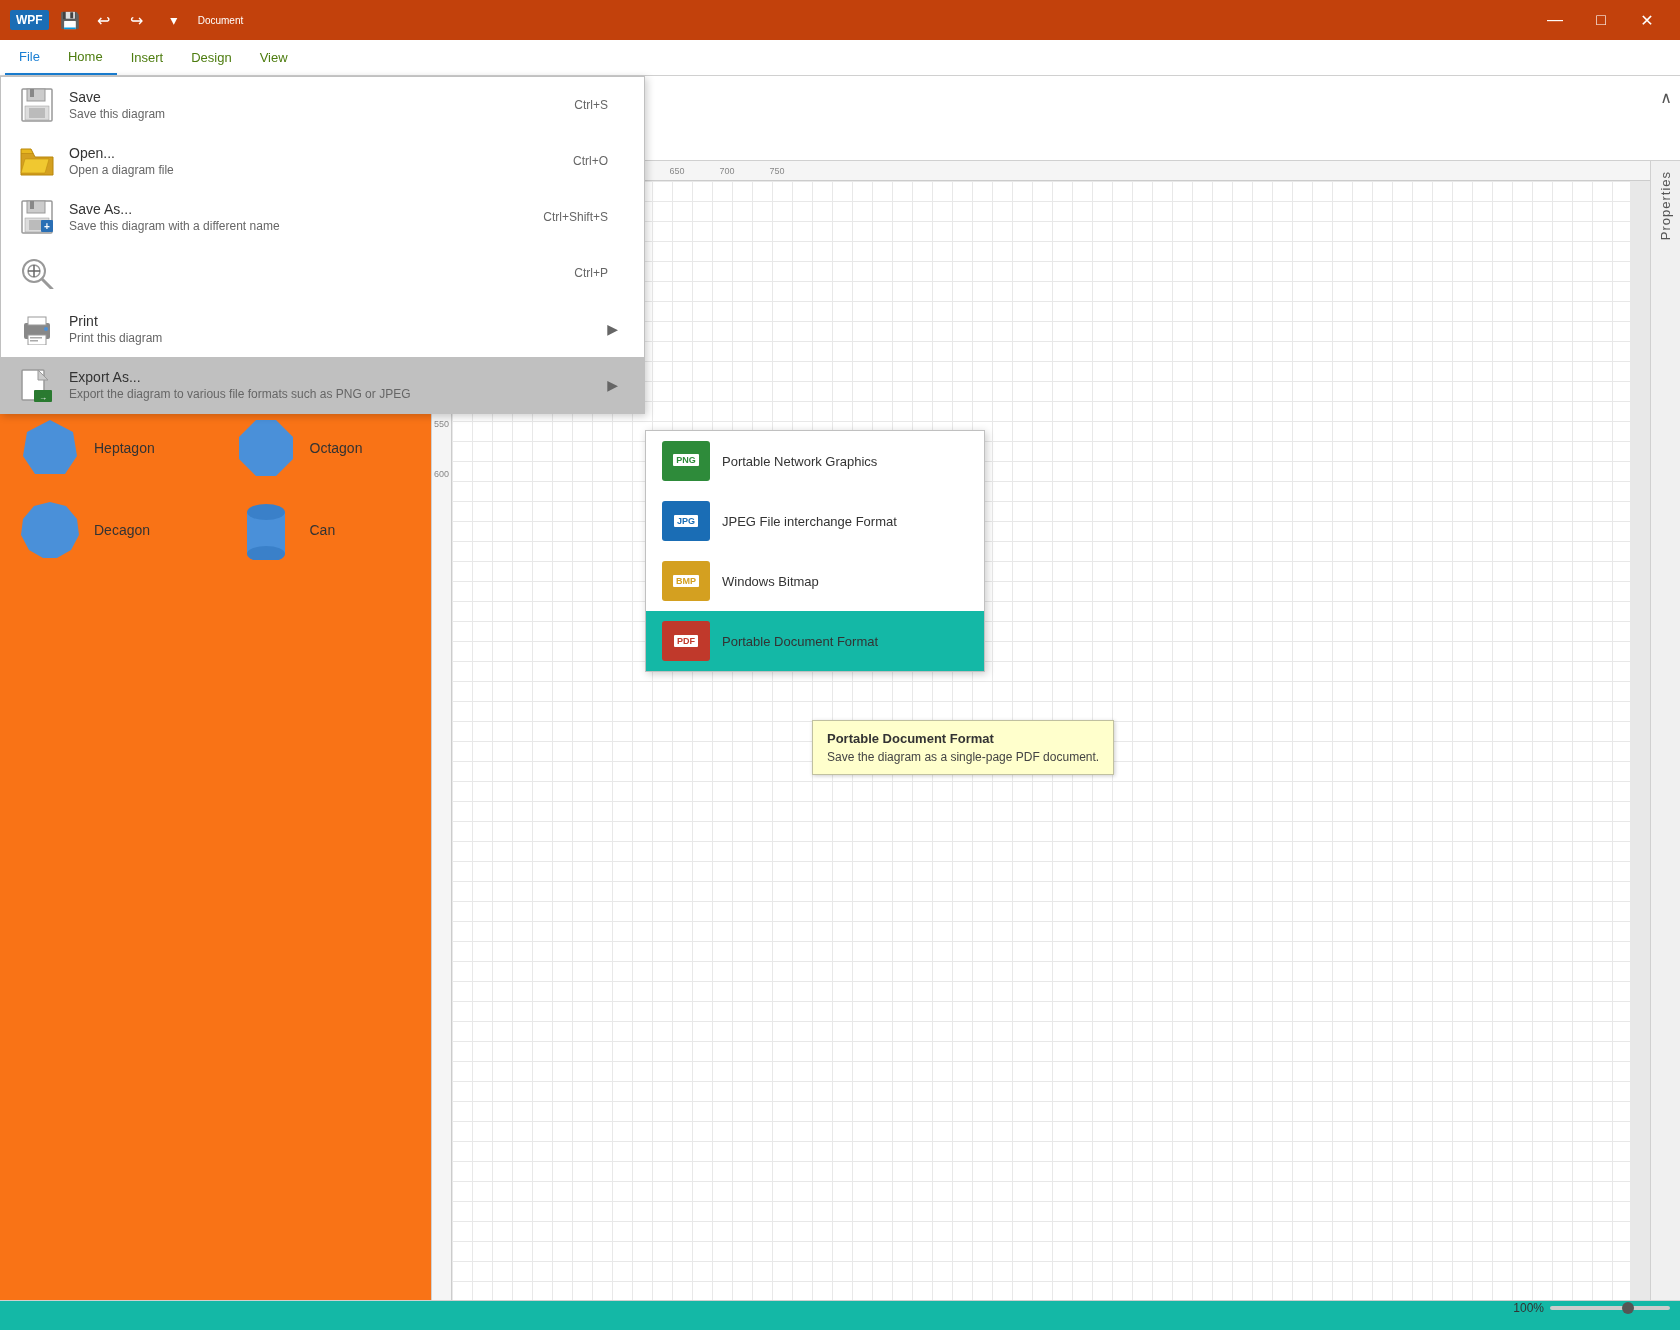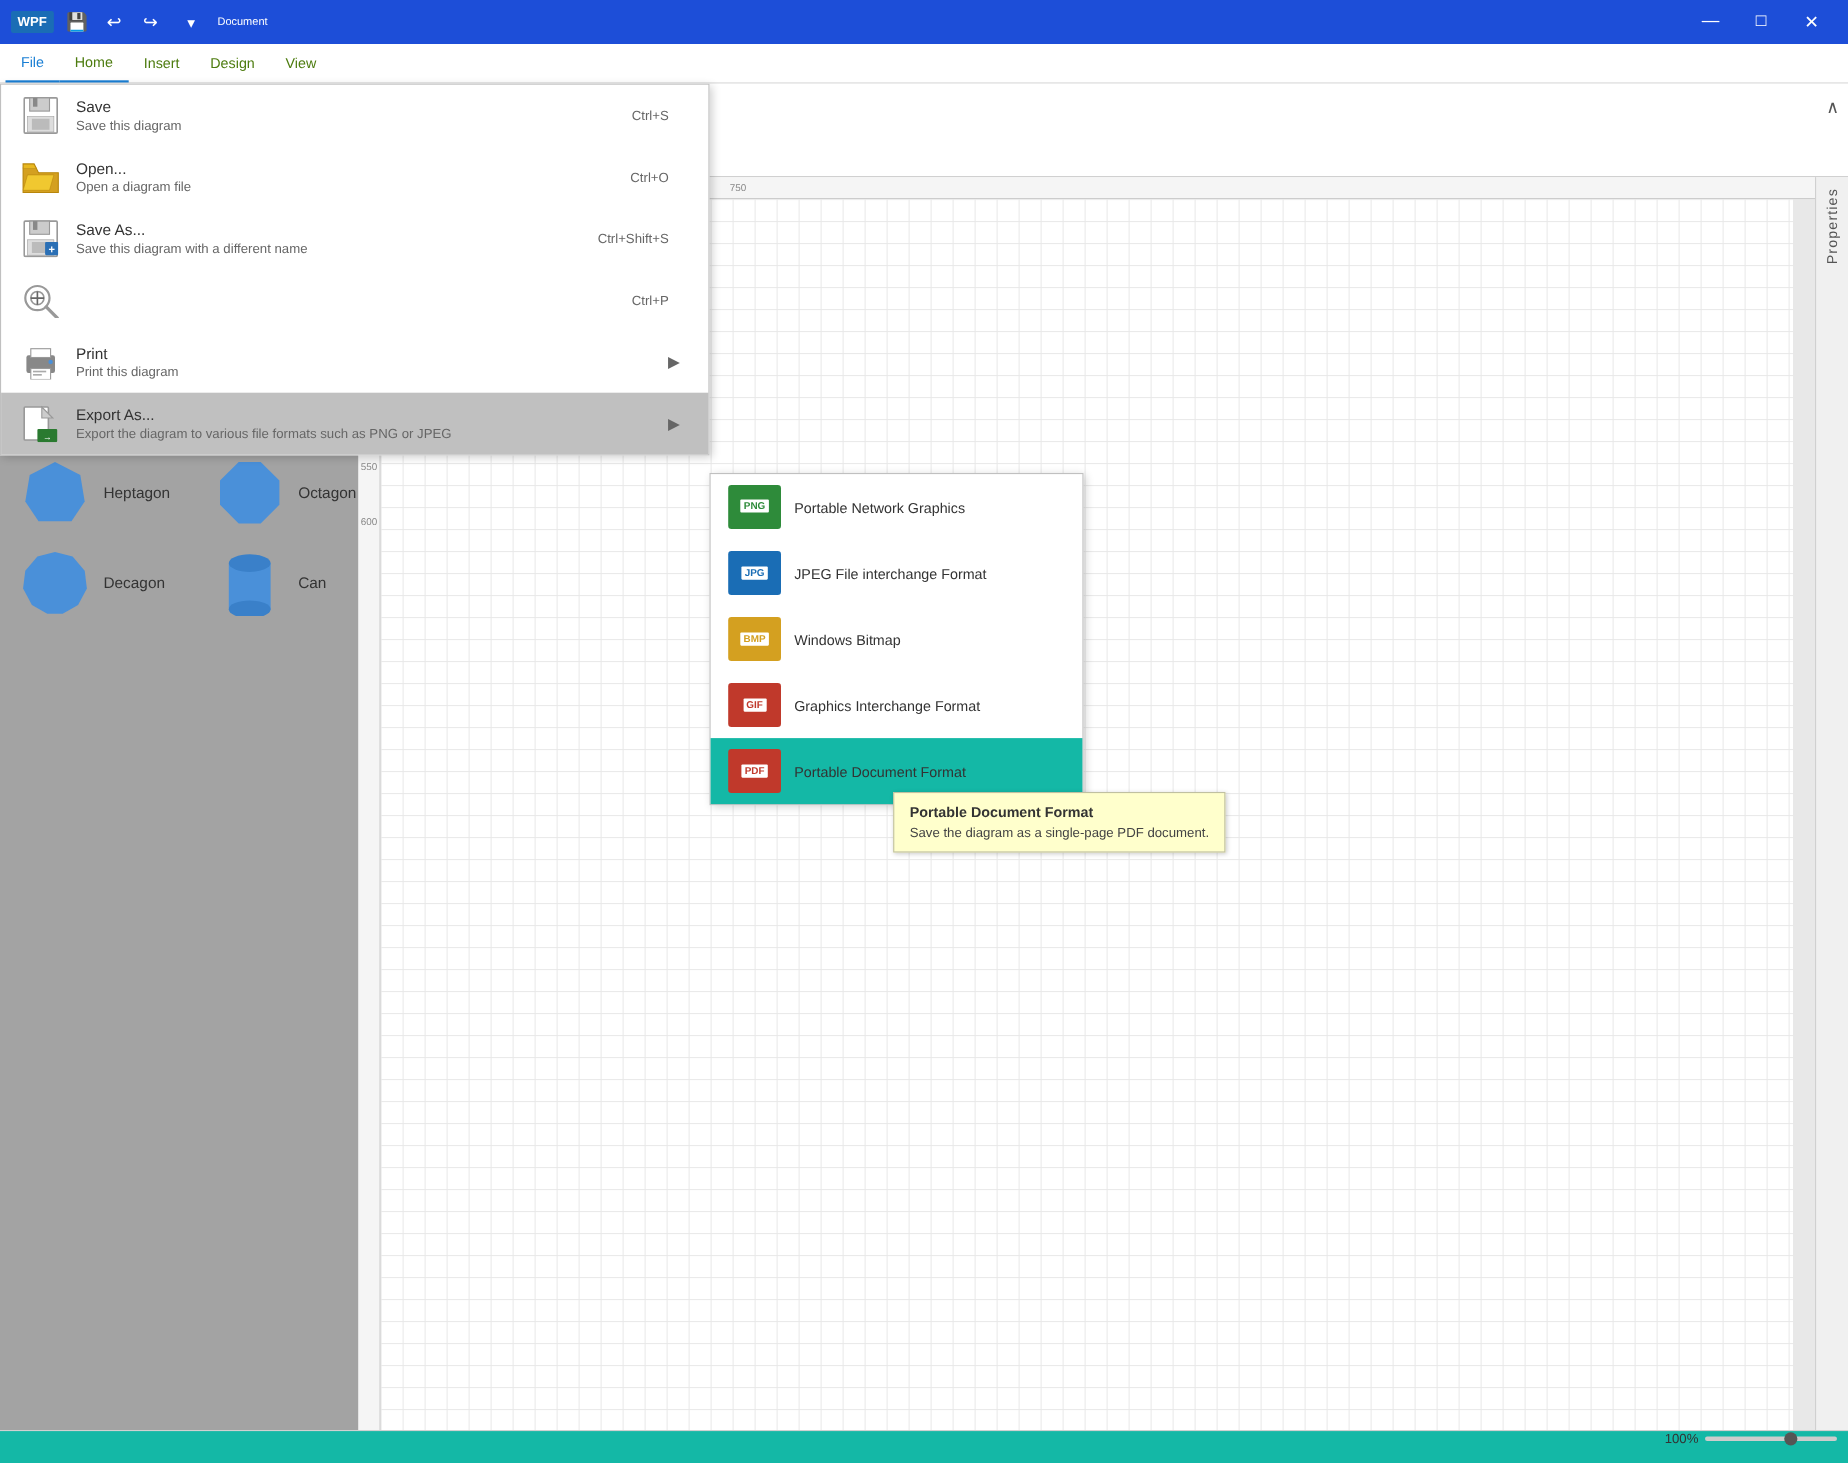--- a/index.html
+++ b/index.html
@@ -1,20 +1,20 @@
 <!DOCTYPE html>
 <html><head>
   <meta charset="utf-8">
   <style>
     * { margin: 0; padding: 0; box-sizing: border-box; }
     body { font-family: 'Segoe UI', Arial, sans-serif; font-size: 13px; background: #f0f0f0; width: 1680px; height: 1330px; overflow: hidden; }
 
     
     .title-bar {
-      background: #1d4ed8;
+      background: #c2410c;
       height: 40px;
       display: flex;
       align-items: center;
       padding: 0 10px;
       color: white;
     }
     .title-bar-wpf {
       background: #1a6db5;
       border-radius: 2px;
       padding: 3px 6px;
@@ -143,22 +143,22 @@
     }
 
     
     .app-body {
       display: flex;
       height: calc(1330px - 40px - 36px - 85px - 30px);
     }
 
     
     .left-panel {
-      width: 326px;
-      background: #a3a3a3;
+      width: 432px;
+      background: #f97316;
       border-right: 1px solid #d0d0d0;
       overflow-y: auto;
     }
 
     
     .canvas-area {
       flex: 1;
       background: #e8e8e8;
       position: relative;
       overflow: hidden;
@@ -749,26 +749,20 @@
     <span class="export-label">JPEG File interchange Format</span>
   </div>
 
   <div class="export-item">
     <div class="export-icon-container export-icon-bmp">
       <div style="background: white; color: #d4a020; font-size: 9px; font-weight: bold; padding: 1px 3px; border-radius: 1px;">BMP</div>
     </div>
     <span class="export-label">Windows Bitmap</span>
   </div>
 
-  <div class="export-item">
-    <div class="export-icon-container export-icon-gif">
-      <div style="background: white; color: #c0392b; font-size: 9px; font-weight: bold; padding: 1px 3px; border-radius: 1px;">GIF</div>
-    </div>
-    <span class="export-label">Graphics Interchange Format</span>
-  </div>
 
   <div class="export-item pdf-item" style="background: #14b8a6;">
     <div class="export-icon-container export-icon-pdf">
       <div style="background: white; color: #c0392b; font-size: 9px; font-weight: bold; padding: 1px 3px; border-radius: 1px;">PDF</div>
     </div>
     <span class="export-label">Portable Document Format</span>
   </div>
 
 </div>
 

